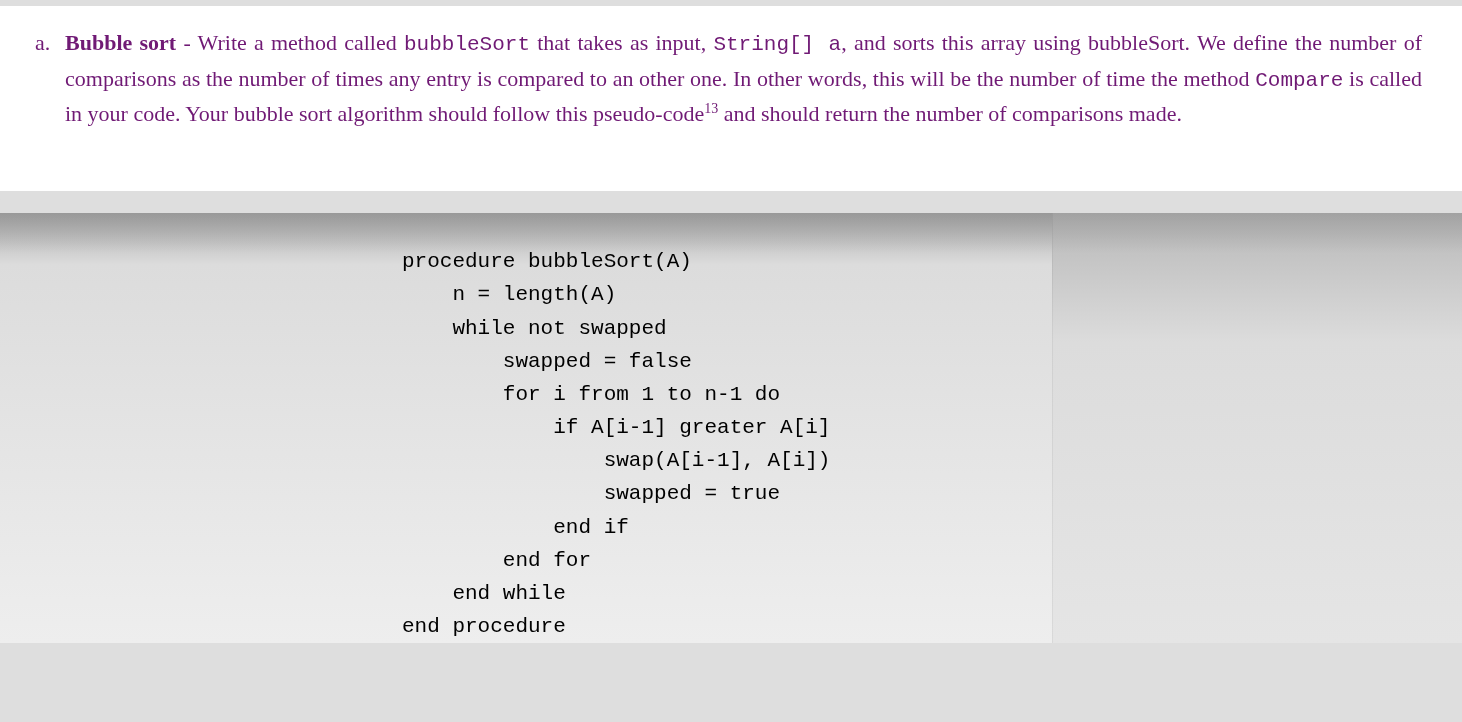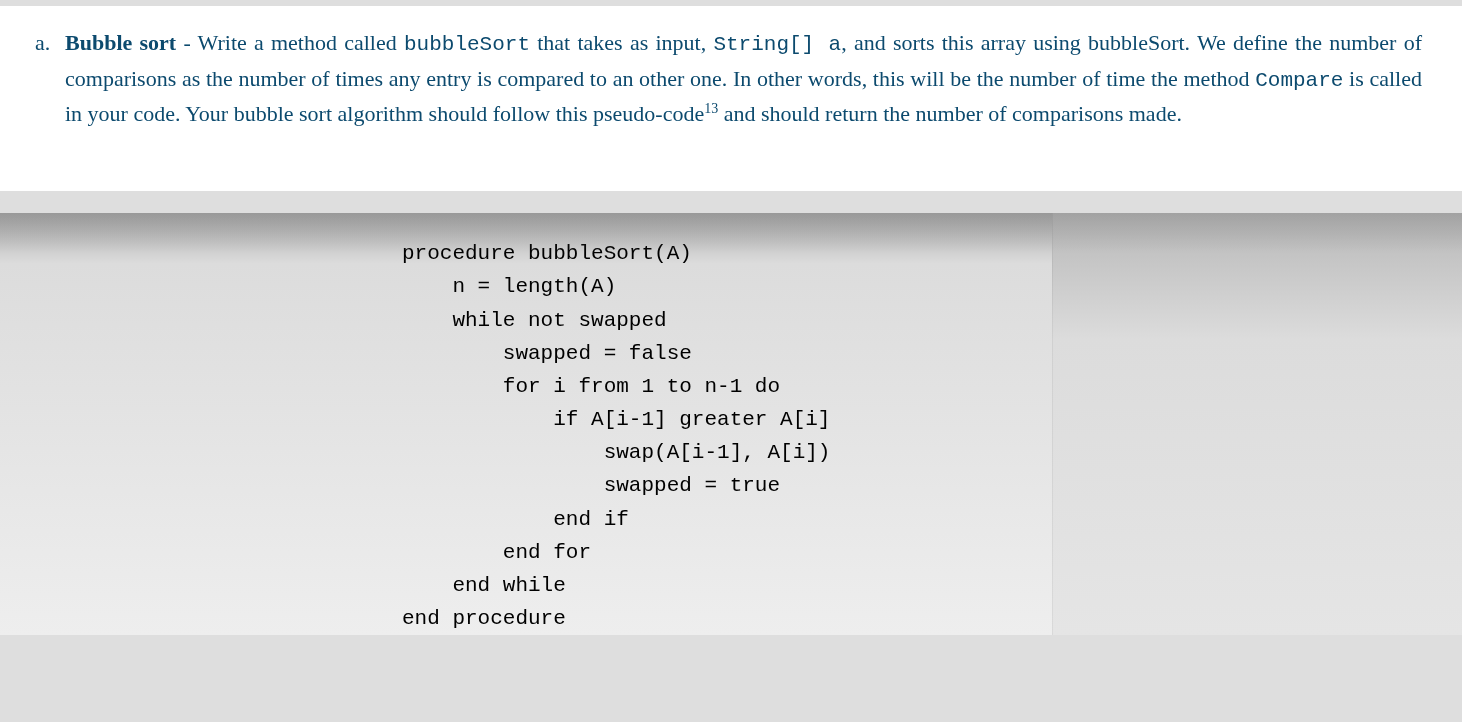--- a/index.html
+++ b/index.html
@@ -15,21 +15,21 @@
       overflow: hidden;
     }
     .page-top {
       background: #ffffff;
       padding: 20px 35px 60px 35px;
       border-top: 6px solid #dedede;
     }
     .problem-text {
       font-size: 22px;
       line-height: 1.55;
-      color: #0c4a6e;
+      color: #701a75;
       text-align: justify;
     }
     .problem-label {
       display: inline-block;
       width: 30px;
       vertical-align: top;
     }
     .problem-body {
       display: inline-block;
       width: calc(100% - 35px);
@@ -62,21 +62,21 @@
     .code-left-gutter {
       width: 402px;
       background: transparent;
     }
     .code-content {
       font-family: 'Courier New', monospace;
       font-size: 21px;
       line-height: 1.58;
       color: #000;
       white-space: pre;
-      padding-top: 24px;
+      padding-top: 32px;
       flex: 1;
     }
     .code-right-gutter {
       width: 410px;
       background: linear-gradient(to bottom, #b8b8b8 0%, #dcdcdc 30%, #e5e5e5 100%);
       border-left: 1px solid rgba(0,0,0,0.05);
     }
     .shadow-overlay {
       position: absolute;
       top: 0;

